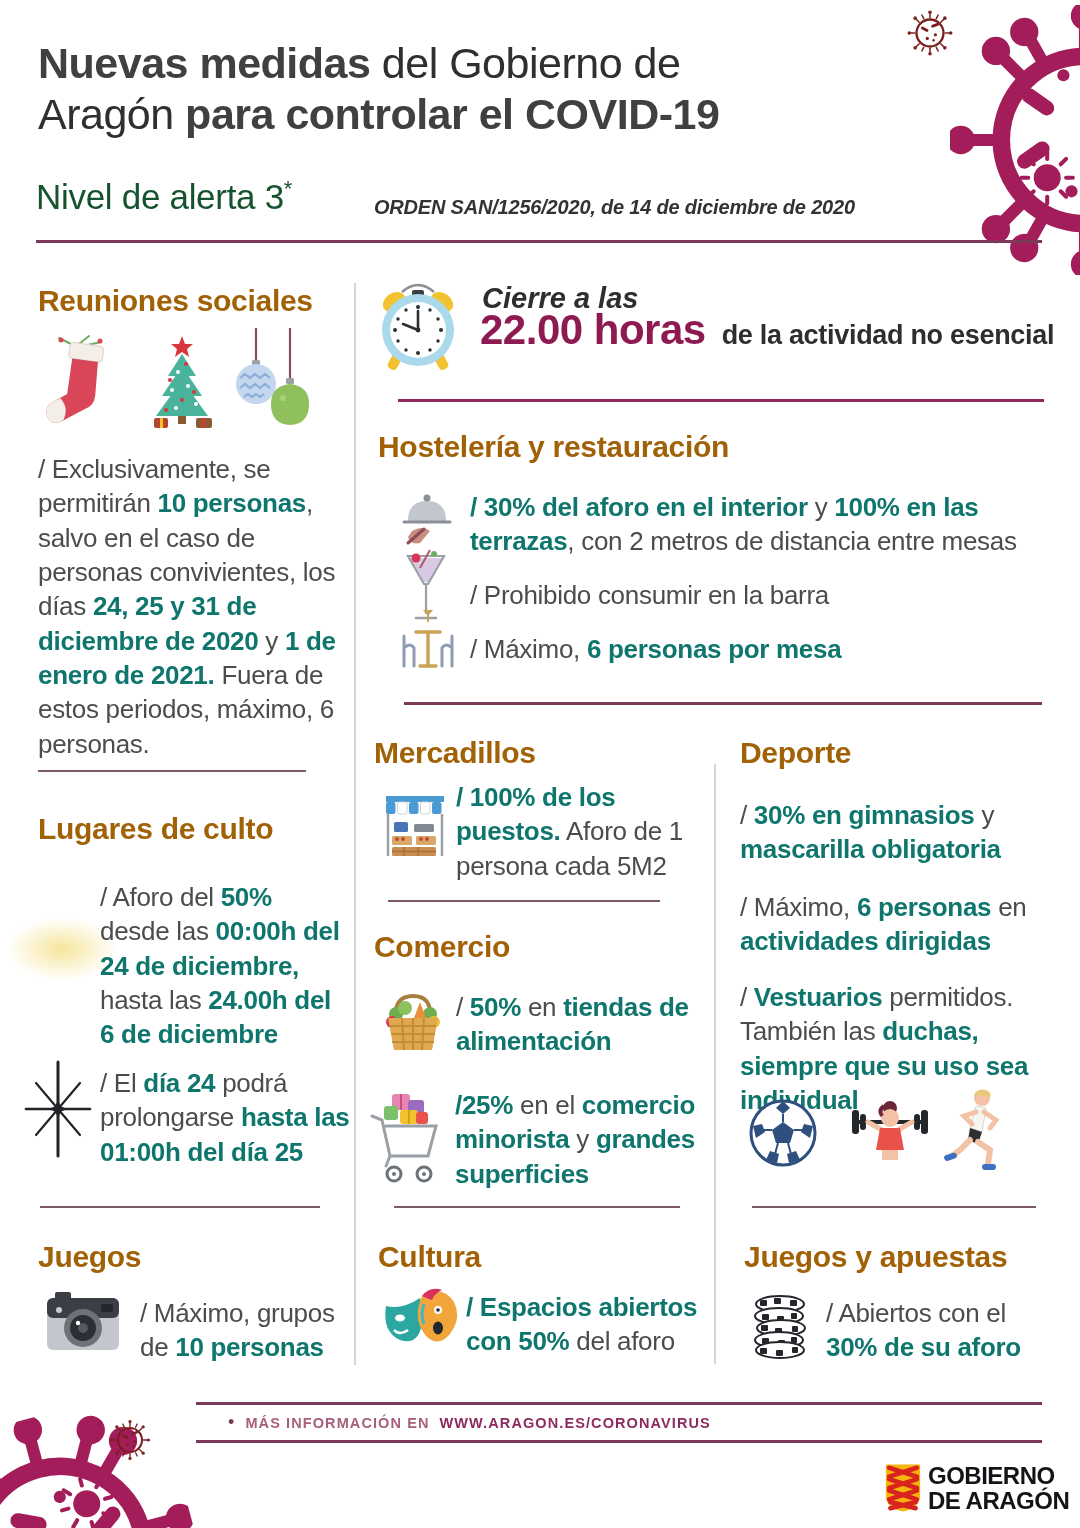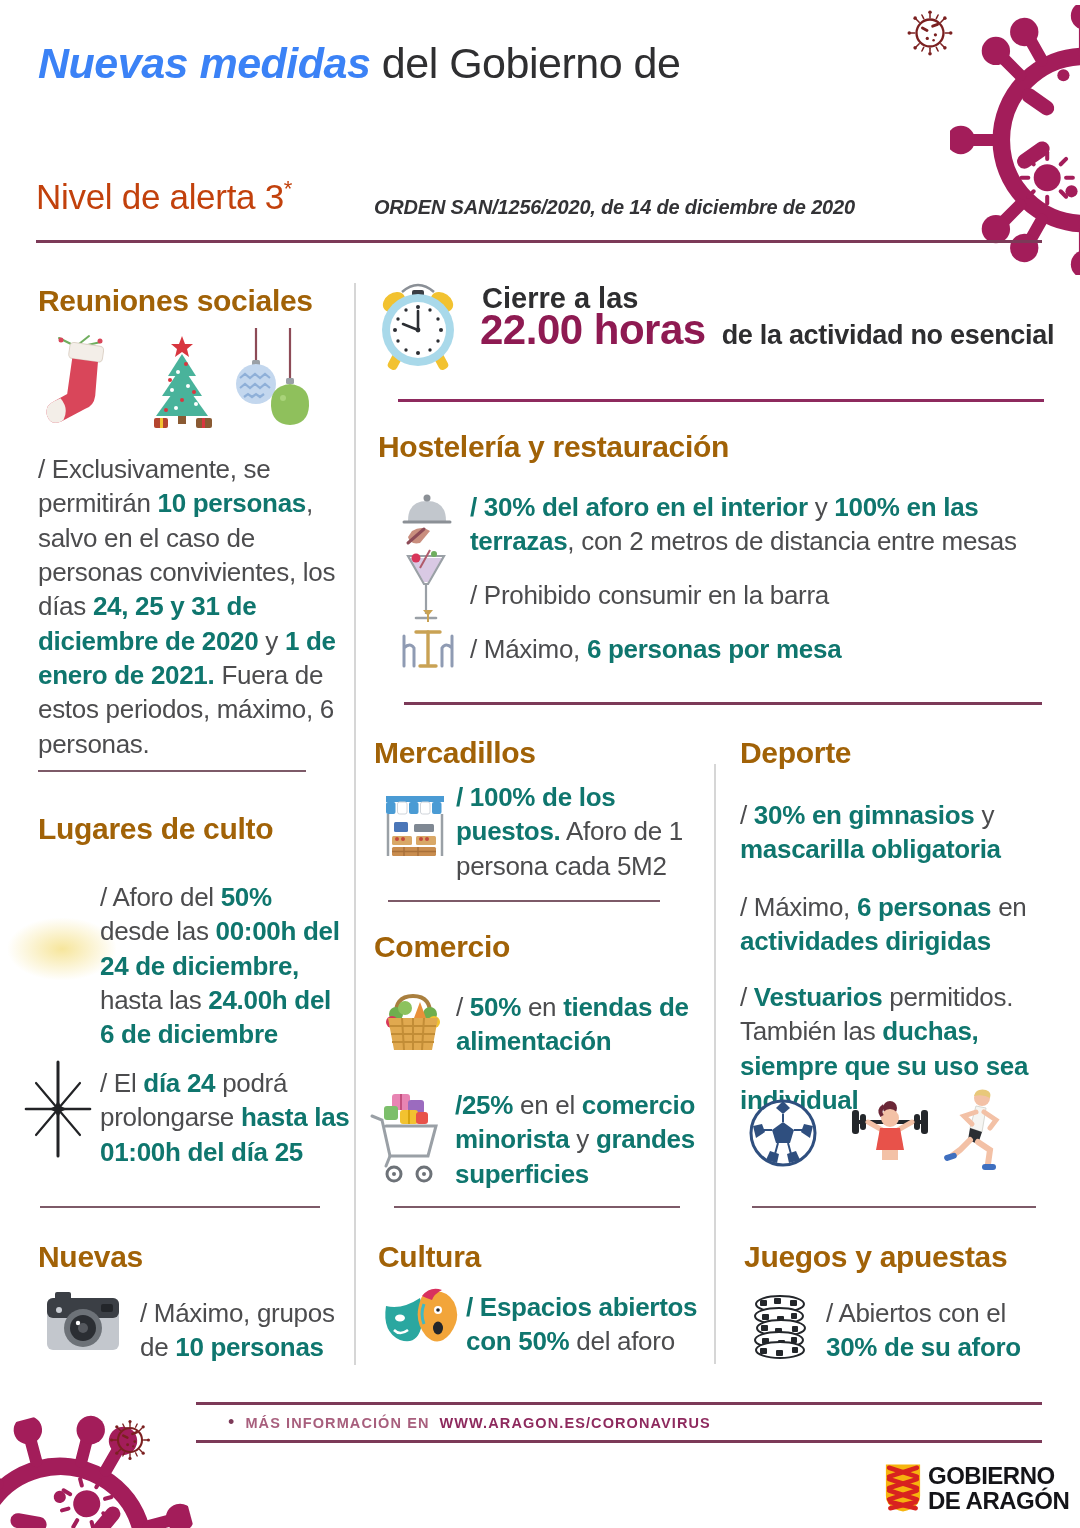--- a/index.html
+++ b/index.html
@@ -4,22 +4,22 @@
 <style>
   html,body{margin:0;padding:0;background:#e8e8e8;}
   .page{
     position:relative;width:1080px;height:1528px;margin:0 auto;
     background:#ffffff;overflow:hidden;
     font-family:"Liberation Sans","DejaVu Sans",sans-serif;
     color:#2e2e30;
   }
   .abs{position:absolute;}
   .title{font-size:43px;line-height:1.18;font-weight:400;color:#2f2f31;letter-spacing:-0.5px;}
-  .title strong{font-weight:800;color:#3b82f6;font-style:italic;}
-  .alert{font-size:35px;color:#c2410c;letter-spacing:-0.3px;}
+  .title strong{font-weight:800;color:#404040;}
+  .alert{font-size:35px;color:#14532d;letter-spacing:-0.3px;}
   .alert sup{font-size:22px;}
   .orden{font-size:20px;font-style:italic;font-weight:600;color:#333336;letter-spacing:-0.2px;}
   .h2{font-size:30px;font-weight:700;color:#a16207;letter-spacing:-0.3px;}
   .body-text{font-size:26px;line-height:1.32;color:#4c4c4e;letter-spacing:-0.3px;}
   .body-text strong{font-weight:800;color:#0f766e;}
   .rule{background:#7c3a58;height:3px;}
   .rule-soft{background:#7d5a68;height:2px;}
   .vrule{background:#d6d6d6;width:2px;}
   .closure-intro{font-size:29px;font-weight:700;color:#2e2e30;}
   .closure-row{display:flex;align-items:baseline;gap:16px;white-space:nowrap;}
@@ -133,20 +133,21 @@
   </div>
 
   <div class="abs" style="left:903px;top:6px;width:54px;height:54px;color:#7b2020;">
     <svg width="54" height="54" viewBox="0 0 60 60">
         <use href="#virus-small"></use>
       </svg>
   </div>
 
   <div class="abs title" style="left:38px;top:38px;width:870px;">
     <div><strong>Nuevas medidas</strong> del Gobierno de</div>
+    <div>Aragón <strong>para controlar el COVID-19</strong></div>
   </div>
   <div class="abs alert" style="left:36px;top:176px;"><span>Nivel de alerta 3</span><sup>*</sup></div>
   <div class="abs orden" style="left:374px;top:196px;">ORDEN SAN/1256/2020, de 14 de diciembre de 2020</div>
   <div class="abs rule" style="left:36px;top:240px;width:1006px;"></div>
 
   <div class="abs vrule" style="left:354px;top:283px;height:1082px;"></div>
   <div class="abs vrule" style="left:714px;top:764px;height:600px;"></div>
 
   <div class="abs h2" style="left:38px;top:284px;">Reuniones sociales</div>
 
@@ -232,21 +233,21 @@
         <line x1="60" y1="23" x2="16" y2="75" stroke-width="2.2"></line>
       </g>
       <polygon points="38,40 42,49 38,58 34,49" fill="#222326"></polygon>
       <polygon points="29,49 38,45 47,49 38,53" fill="#222326"></polygon>
     </svg>
   </div>
   <div class="abs body-text" style="left:100px;top:1066px;width:250px;">/ El <strong>día 24</strong> podrá prolongarse <strong>hasta las 01:00h del día 25</strong></div>
 
   <div class="abs rule-soft" style="left:40px;top:1206px;width:280px;"></div>
 
-  <div class="abs h2" style="left:38px;top:1240px;">Nuevas</div>
+  <div class="abs h2" style="left:38px;top:1240px;">Juegos</div>
   <div class="abs" style="left:45px;top:1288px;width:76px;height:68px;">
     <svg width="76" height="68" viewBox="0 0 76 68">
       <rect x="2" y="10" width="72" height="52" rx="6" fill="#c3c7cd"></rect>
       <rect x="2" y="10" width="72" height="20" rx="6" fill="#3b3f45"></rect>
       <rect x="10" y="4" width="16" height="8" rx="2" fill="#3b3f45"></rect>
       <rect x="56" y="16" width="12" height="8" rx="2" fill="#23262a"></rect>
       <circle cx="38" cy="40" r="19" fill="#6d7278"></circle>
       <circle cx="38" cy="40" r="13" fill="#2b2e33"></circle>
       <circle cx="38" cy="40" r="5" fill="#55585e"></circle>
       <circle cx="33" cy="35" r="2.2" fill="#ffffff"></circle>
@@ -281,21 +282,21 @@
         <circle cx="26" cy="65" r="1.7"></circle>
           <circle cx="66" cy="65" r="1.7"></circle>
       </g>
       <g stroke="#2b2e33" stroke-width="2.6" stroke-linecap="round">
         <line x1="46" y1="54" x2="46" y2="35"></line>
         <line x1="46" y1="54" x2="31" y2="48"></line>
       </g>
       <circle cx="46" cy="54" r="2.4" fill="#2b2e33"></circle>
     </svg>
   </div>
-  <div class="abs closure-intro" style="left:482px;top:282px;">Cierre a las</div>
+  <div class="abs closure-intro" style="left:482px;top:282px;font-style:italic;">Cierre a las</div>
   <div class="abs closure-row" style="left:480px;top:306px;">
     <span class="closure-time">22.00 horas</span>
     <span class="closure-detail">de la actividad no esencial</span>
   </div>
   <div class="abs" style="left:398px;top:399px;width:646px;height:3px;background:#8e2a5e;"></div>
 
   <div class="abs h2" style="left:378px;top:430px;">Hostelería y restauración</div>
 
   <div class="abs" style="left:398px;top:487px;width:58px;height:60px;">
     <svg width="58" height="60" viewBox="0 0 58 60">

